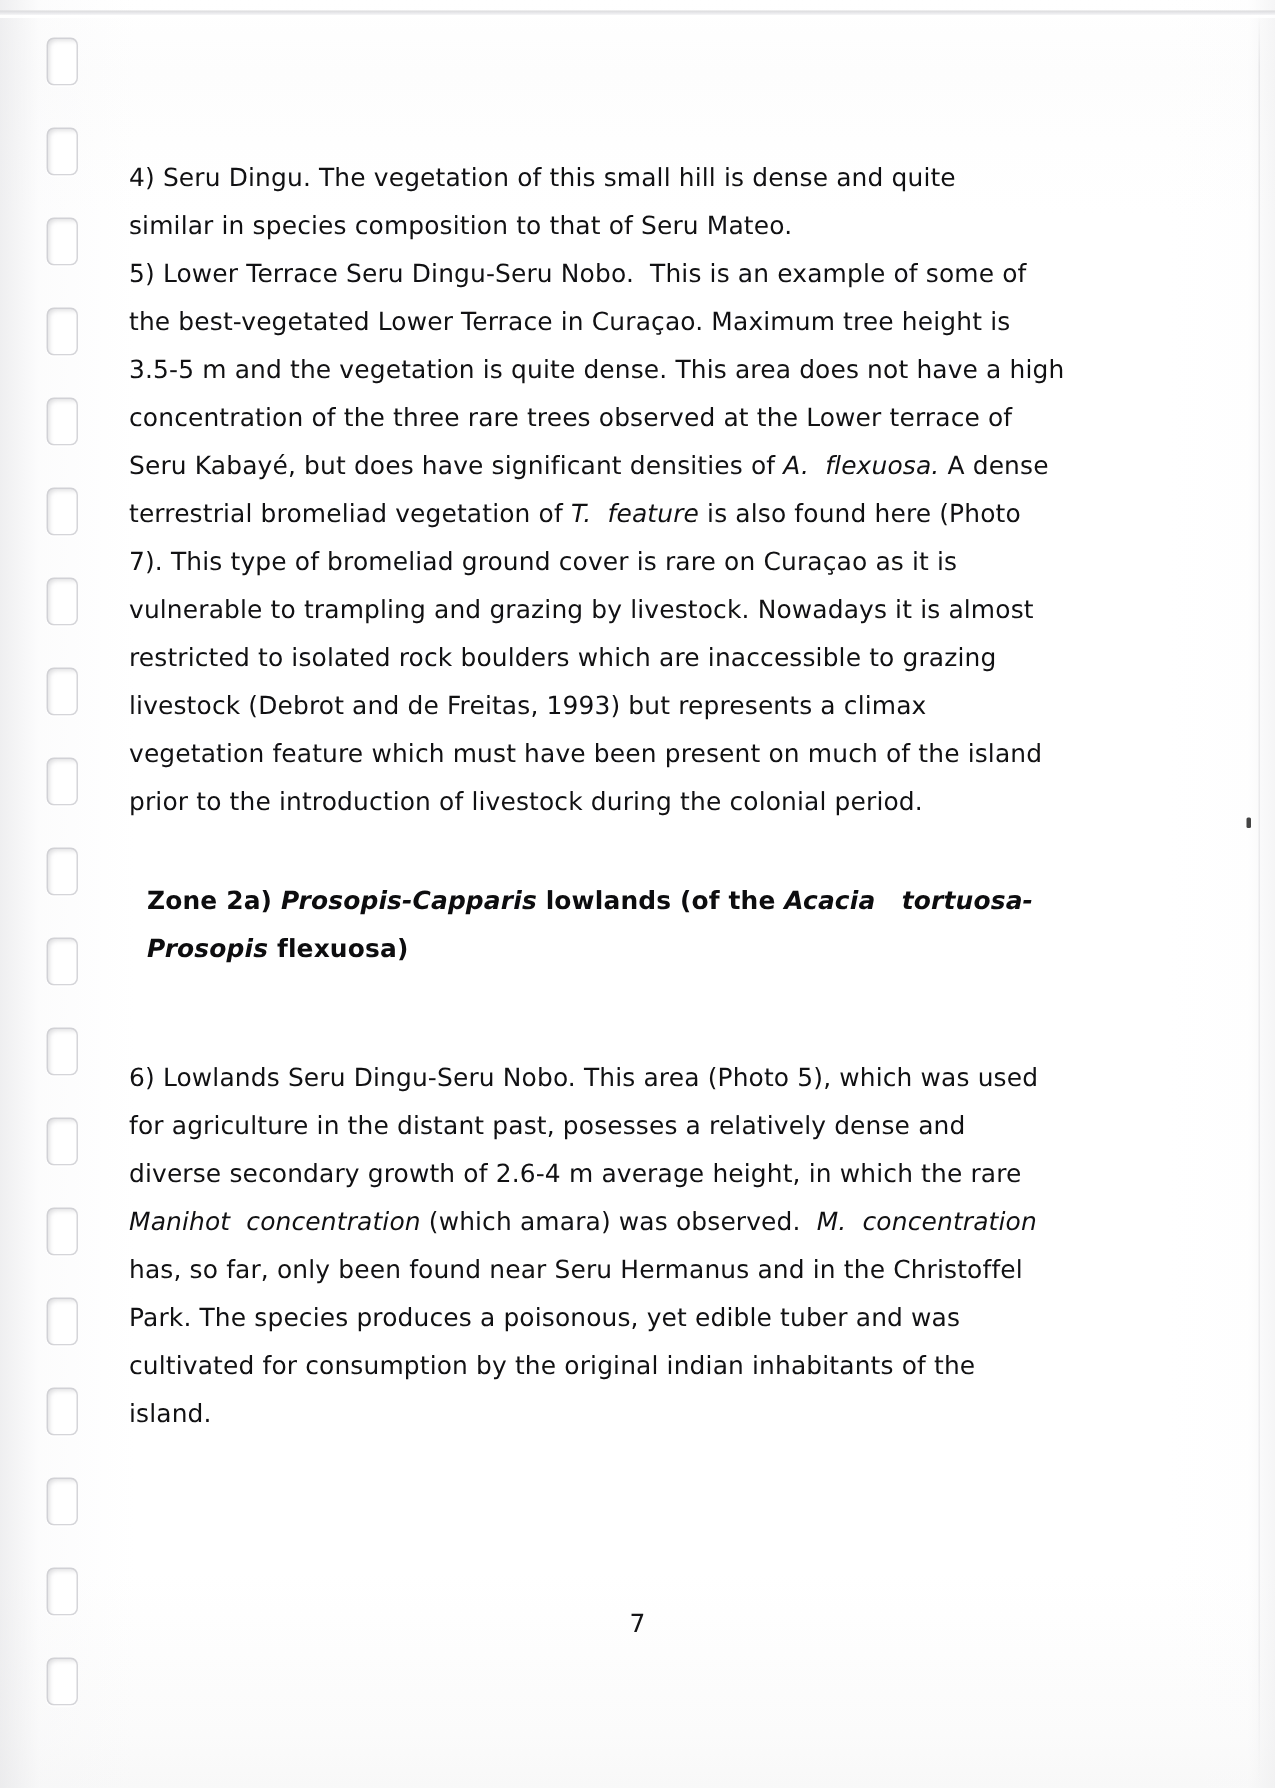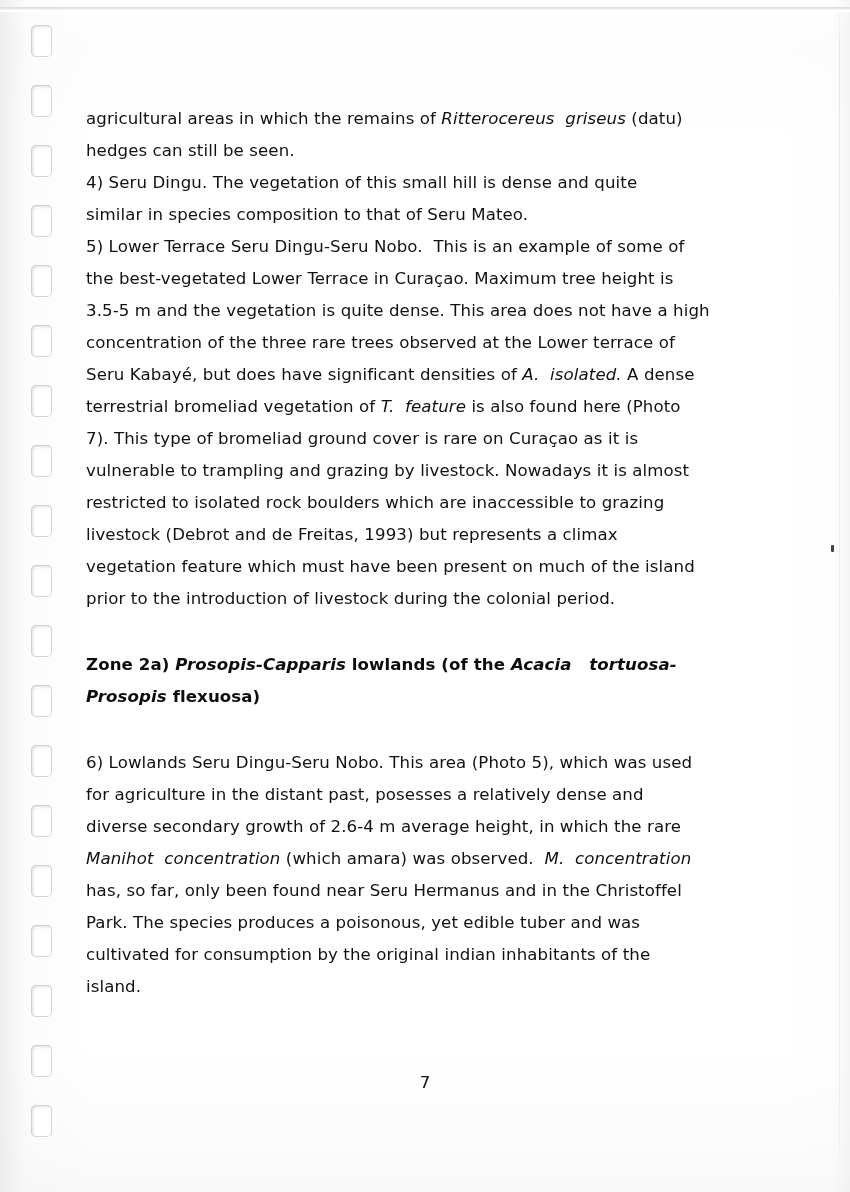--- a/index.html
+++ b/index.html
@@ -105,24 +105,24 @@
     font-size: 16.6px;
     line-height: 32px;
     color: #111113;
     text-align: justify;
     text-justify: inter-word;
     letter-spacing: .1px;
     white-space: pre-wrap;
   }
 
   p.gap-1 { }
-  p.gap-2 { margin-top: 34px; }
+  p.gap-2 { margin-top: 54px; }
 
   p.heading {
-    margin: 0;
+    margin: 12px;
     margin-top: 34px;
     font-size: 16.6px;
     line-height: 32px;
     font-weight: bold;
     color: #0d0d0f;
     text-align: justify;
     letter-spacing: .1px;
     white-space: pre-wrap;
   }
 
@@ -169,31 +169,29 @@
       <div class="punch-hole" style="top: 925px;"></div>
       <div class="punch-hole" style="top: 985px;"></div>
       <div class="punch-hole" style="top: 1045px;"></div>
       <div class="punch-hole" style="top: 1105px;"></div>
     </div>
 
   <div class="speck"></div>
 
   <div class="content">
 
-    <p class="para"><span>agricultural areas in which the remains of </span><span class="sp">Ritterocereus  griseus</span><span> (datu)
-hedges can still be seen.</span></p>
 
     <p class="para gap-1">4) Seru Dingu. The vegetation of this small hill is dense and quite
 similar in species composition to that of Seru Mateo.</p>
 
     <p class="para gap-1"><span>5) Lower Terrace Seru Dingu-Seru Nobo.  This is an example of some of
 the best-vegetated Lower Terrace in Curaçao. Maximum tree height is
 3.5-5 m and the vegetation is quite dense. This area does not have a high
 concentration of the three rare trees observed at the Lower terrace of
-Seru Kabayé, but does have significant densities of </span><span class="sp">A.  isolated.</span><span> A dense
+Seru Kabayé, but does have significant densities of </span><span class="sp">A.  flexuosa.</span><span> A dense
 terrestrial bromeliad vegetation of </span><span class="sp">T.  feature</span><span> is also found here (Photo
 7). This type of bromeliad ground cover is rare on Curaçao as it is
 vulnerable to trampling and grazing by livestock. Nowadays it is almost
 restricted to isolated rock boulders which are inaccessible to grazing
 livestock (Debrot and de Freitas, 1993) but represents a climax
 vegetation feature which must have been present on much of the island
 prior to the introduction of livestock during the colonial period.</span></p>
 
     <p class="heading"><span>Zone 2a) </span><span class="sp">Prosopis-Capparis</span><span> lowlands (of the </span><span class="sp">Acacia   tortuosa-
 Prosopis</span><span> flexuosa)</span></p>

